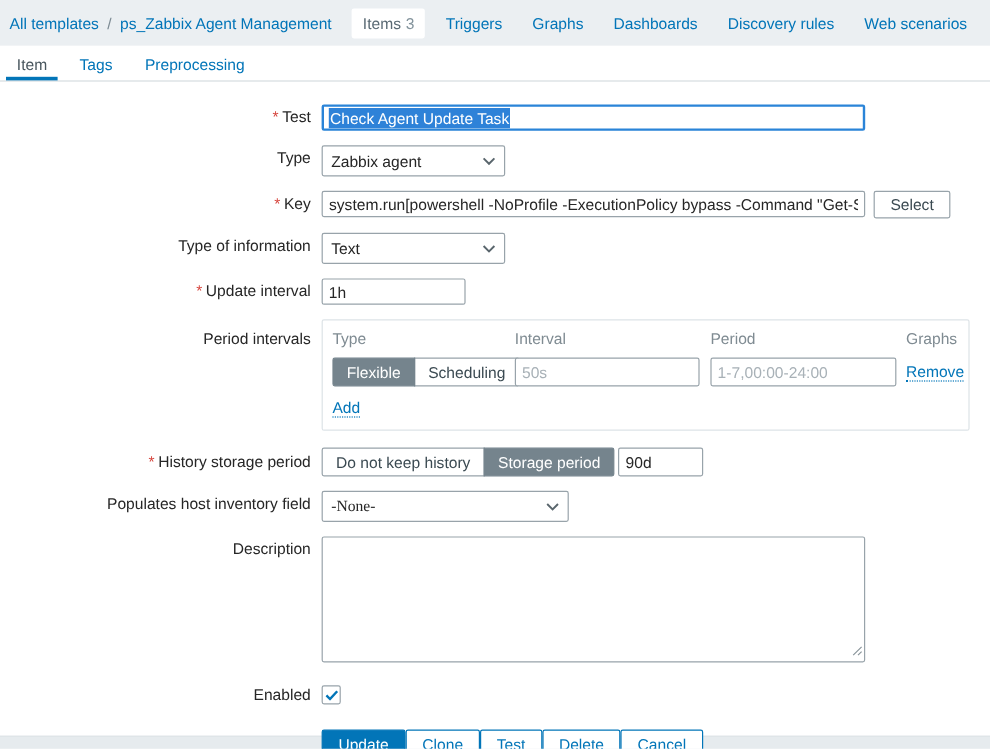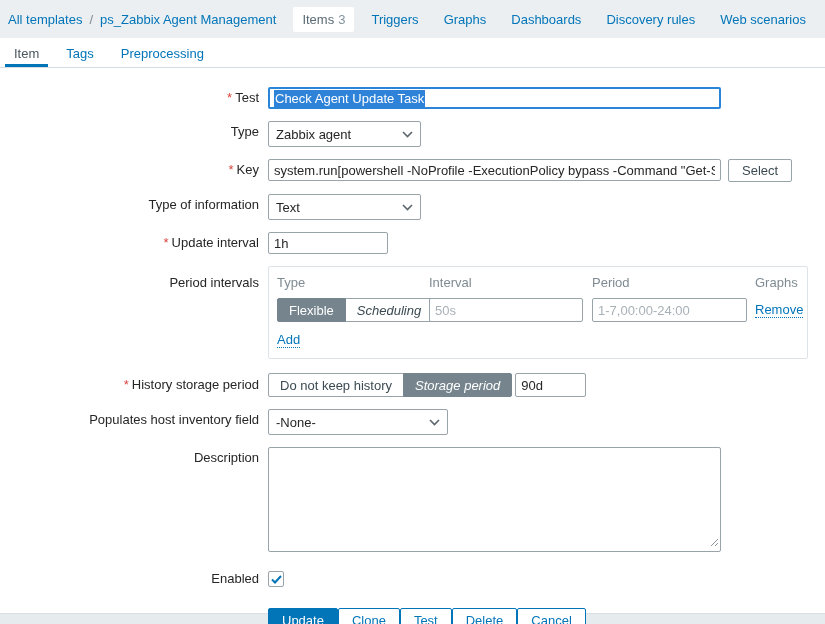--- a/index.html
+++ b/index.html
@@ -68,37 +68,37 @@
   }
   .sel-text { background:#2e82d8; color:#fff; padding:1px 1px; white-space:nowrap; }
   
   .sel {
     height:22px; border:1px solid #98a3aa; border-radius:2px; background:#fff;
     display:flex; align-items:center; justify-content:space-between;
     padding:12px 7px; cursor:pointer;
   }
   .sel .chev { display:flex; align-items:center; margin-left:8px; }
   .w-sel { width:153px; }
-  .w-inv { width:180px; }
+  .w-inv { width:206px;font-family:Liberation Serif, serif; }
   
   .btn {
     height:24px; border-radius:2px; font:inherit; cursor:pointer;
     display:inline-flex; align-items:center; padding:0 13px;
   }
   .btn-grey { background:#fff; border:1px solid #98a3aa; color:#3b4a52; }
   .btn-primary { background:#0275b8; border:1px solid #0275b8; color:#fff; }
   .btn-outline { background:#fff; border:1px solid #0275b8; color:#0275b8; }
   .btn-row { display:flex; }
   
   .segs { display:inline-flex; }
   .seg {
     height:24px; display:inline-flex; align-items:center; padding:0 11px;
     border:1px solid #98a3aa; background:#fff; color:#3b4a52; cursor:pointer;
   }
-  .seg + .seg { margin-left:-1px;font-style:italic; }
+  .seg + .seg { margin-left:-1px; }
   .seg:first-child { border-radius:2px 0 0 2px; }
   .seg:last-child { border-radius:0 2px 2px 0; }
   .seg.active { background:#75848d; border-color:#75848d; color:#fff; position:relative; }
   
   .ci-box {
     width:540px; border:1px solid #dde3e7; border-radius:2px;
     padding:8px 8px 10px 8px;
   }
   .ci-grid { display:grid; grid-template-columns:152px 163px 163px 1fr; align-items:center; }
   .ci-grid.hdr { margin-bottom:8px; color:#7f8b92; }

